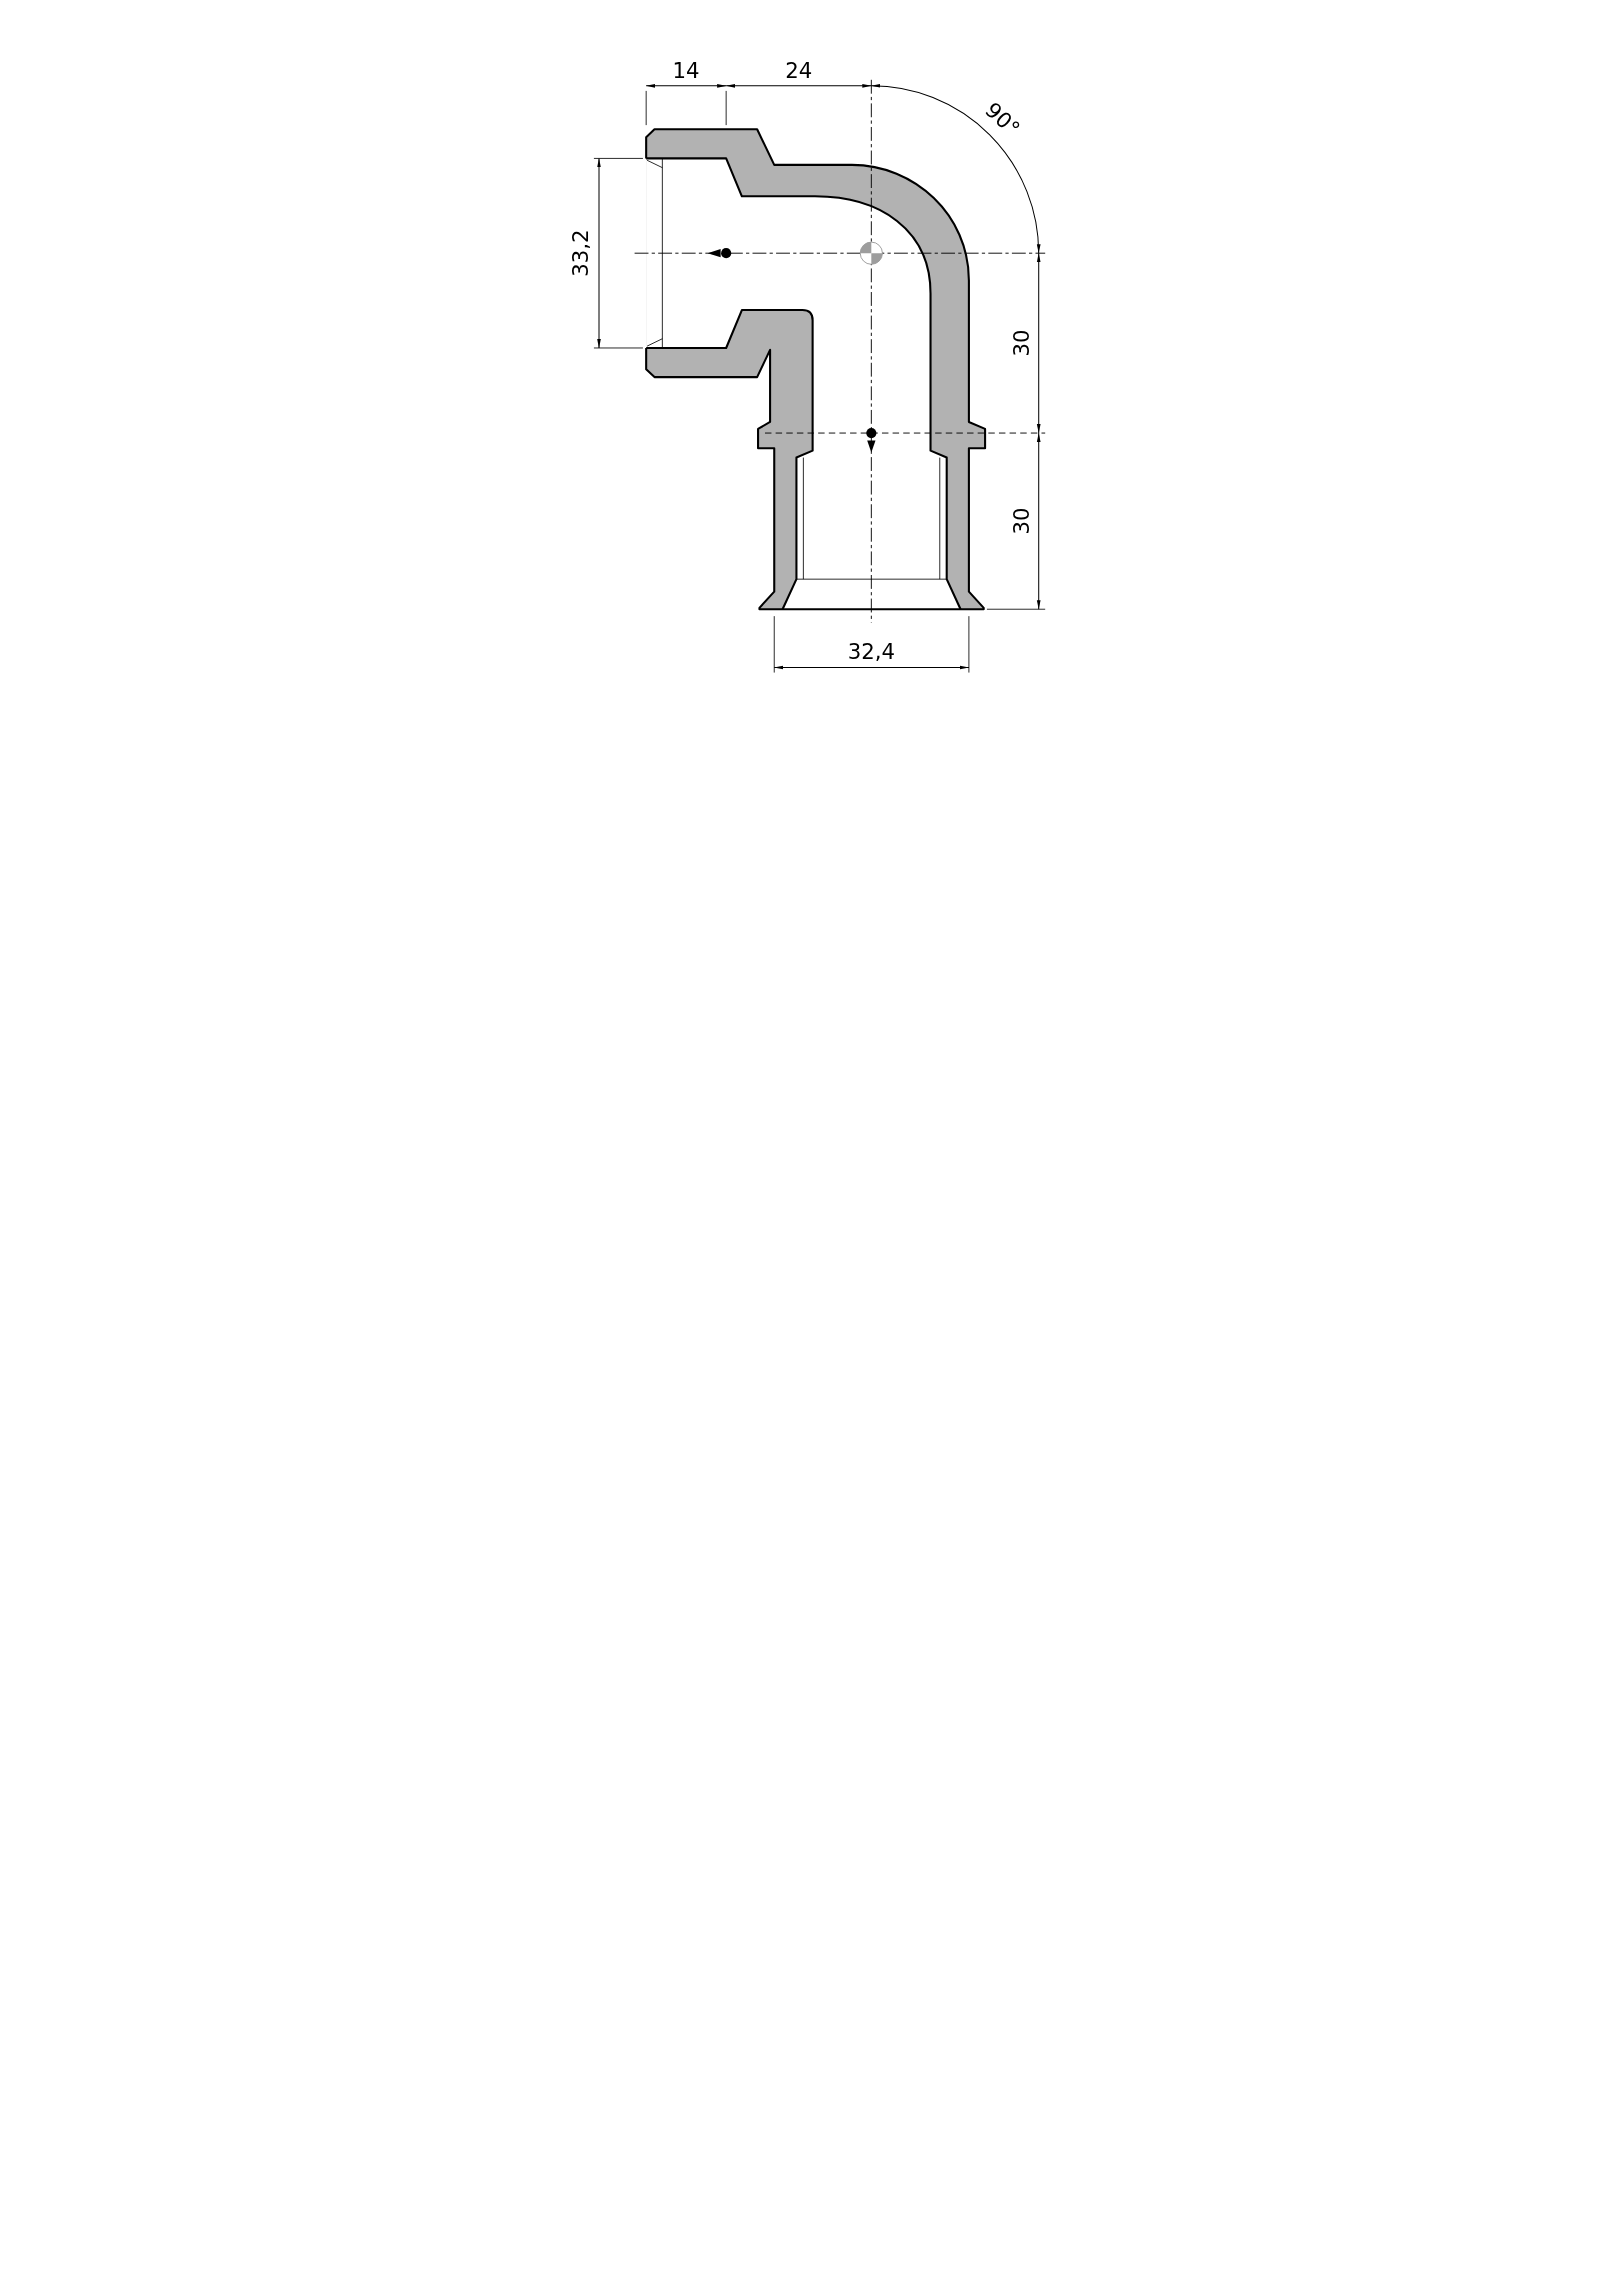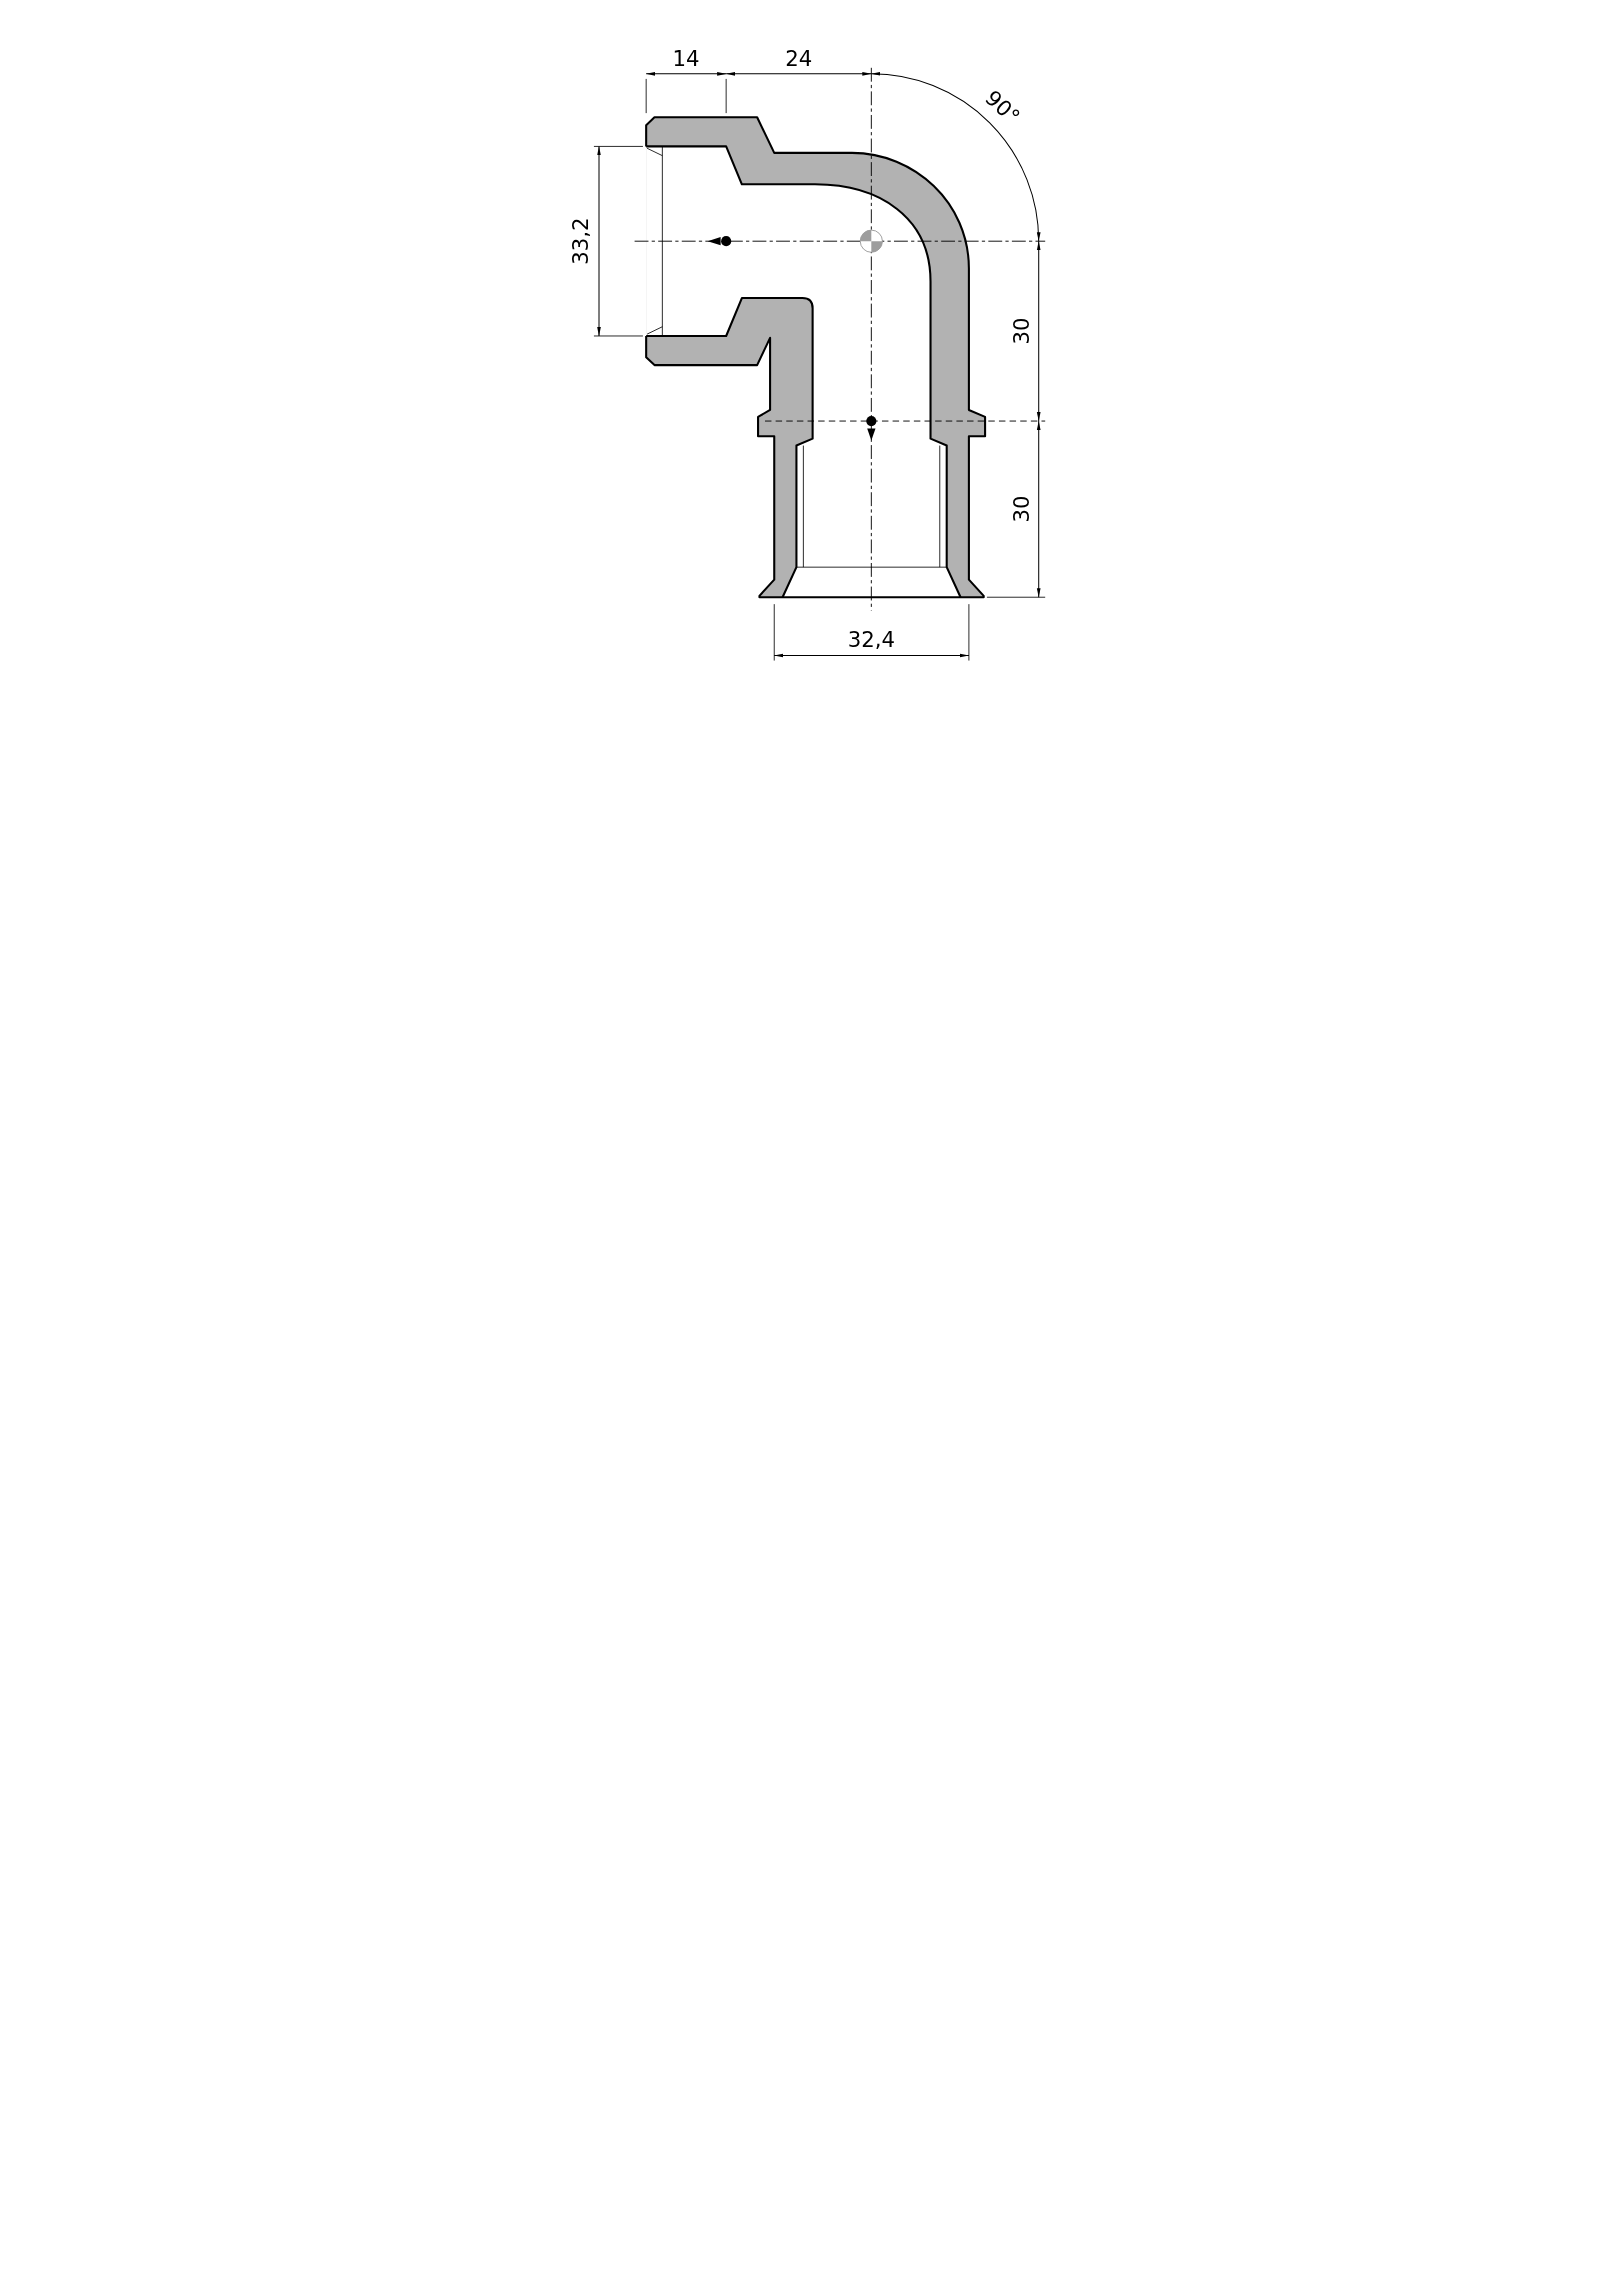--- a/index.html
+++ b/index.html
@@ -4,21 +4,21 @@
 <style>
   html, body {
     margin: 0;
     padding: 0;
     background: #ffffff;
     font-family: "DejaVu Sans", "Liberation Sans", sans-serif;
   }
   .page {
     width: 100%;
     max-width: 510px;
-    margin: 4px auto;
+    margin: 16px auto;
     background: #ffffff;
   }
   svg { display: block; width: 100%; height: auto; background: #ffffff; }
   text {
     font-family: "DejaVu Sans", "Liberation Sans", sans-serif;
     font-size: 46px;
     fill: #000000;
   }
 </style>
 </head>

